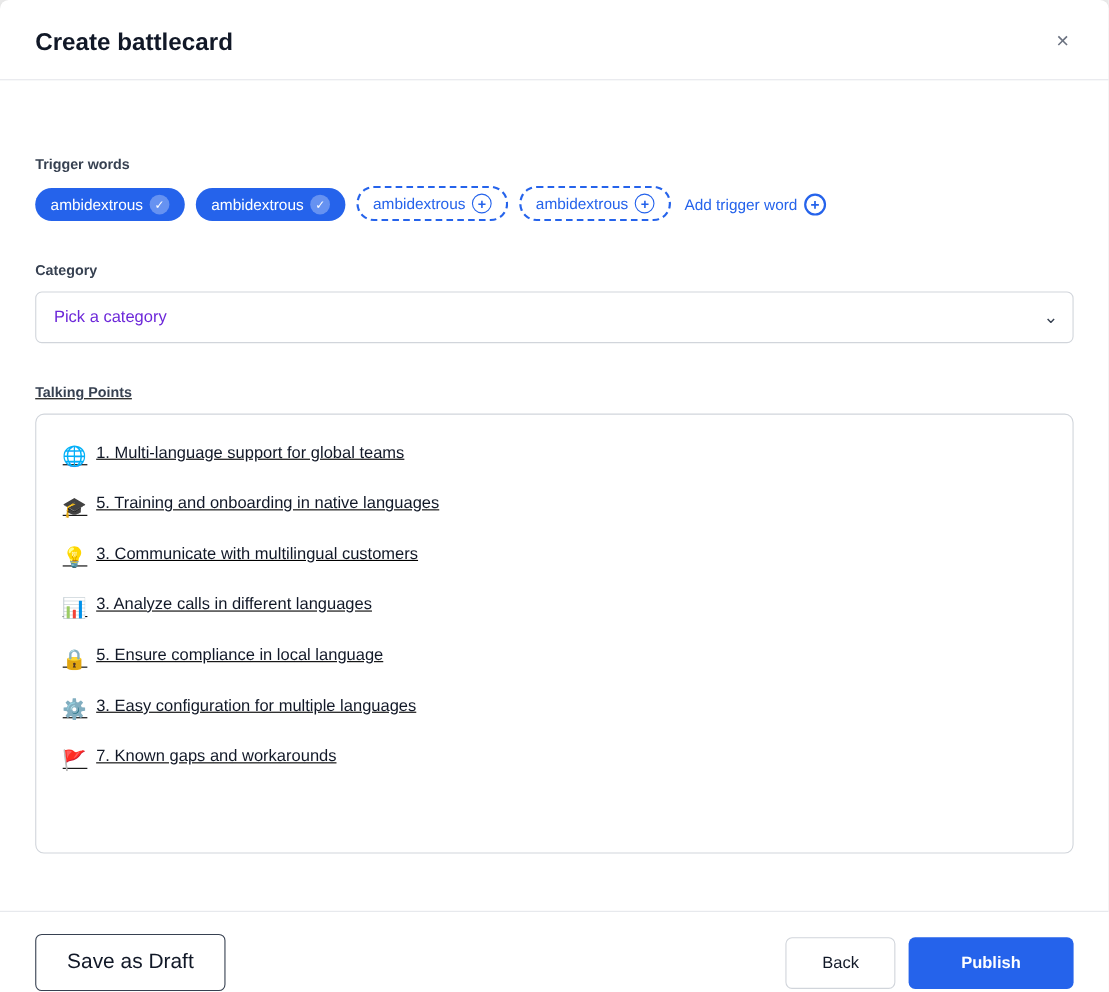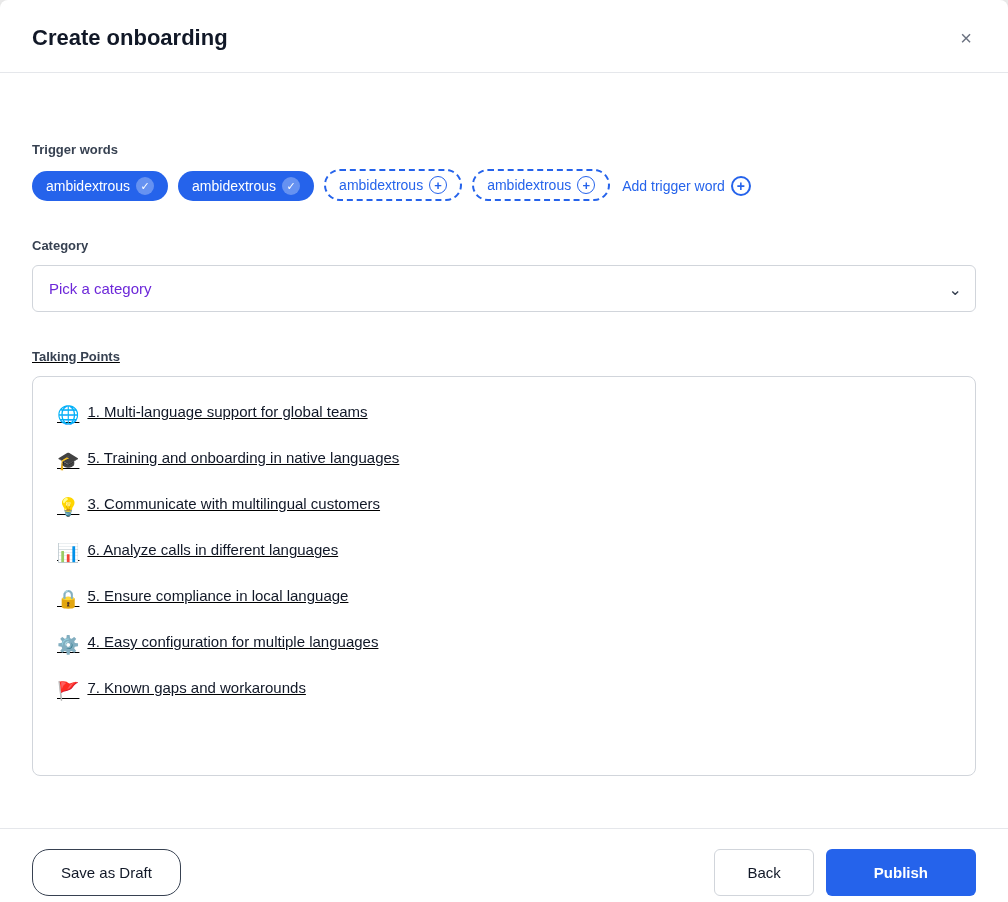--- a/index.html
+++ b/index.html
@@ -222,24 +222,24 @@
       align-items: center;
       padding: 20px 32px;
       border-top: 1px solid #e5e7eb;
       background: #fff;
     }
 
     .btn-draft {
       background: #fff;
       border: 1.5px solid #374151;
       color: #111827;
-      font-size: 15px;
+      font-size: 19px;
       font-weight: 500;
       padding: 14px 28px;
-      border-radius: 17px;
+      border-radius: 6px;
       cursor: pointer;
       text-align: center;
     }
 
     .footer-right {
       display: flex;
       gap: 12px;
     }
 
     .btn-back {
@@ -264,21 +264,21 @@
       border-radius: 6px;
       cursor: pointer;
     }
   </style>
 </head>
 <body>
 
 <div class="modal">
 
   <div class="modal-header">
-    <span class="modal-title">Create onboarding</span>
+    <span class="modal-title">Create battlecard</span>
     <button class="close-button">×</button>
   </div>
 
   <div class="modal-body">
 
     <div class="trigger-words-section">
       <div class="section-label">Trigger words</div>
       <div class="trigger-words-row">
 
         <div class="tag-solid">
@@ -327,29 +327,29 @@
         <div class="talking-point-item">
           <span class="emoji">🎓</span>
           <span>5. Training and onboarding in native languages</span>
         </div>
         <div class="talking-point-item">
           <span class="emoji">💡</span>
           <span>3. Communicate with multilingual customers</span>
         </div>
         <div class="talking-point-item">
           <span class="emoji">📊</span>
-          <span>6. Analyze calls in different languages</span>
+          <span>3. Analyze calls in different languages</span>
         </div>
         <div class="talking-point-item">
           <span class="emoji">🔒</span>
           <span>5. Ensure compliance in local language</span>
         </div>
         <div class="talking-point-item">
           <span class="emoji">⚙️</span>
-          <span>4. Easy configuration for multiple languages</span>
+          <span>3. Easy configuration for multiple languages</span>
         </div>
         <div class="talking-point-item">
           <span class="emoji">🚩</span>
           <span>7. Known gaps and workarounds</span>
         </div>
 
       </div>
     </div>
 
   </div>

